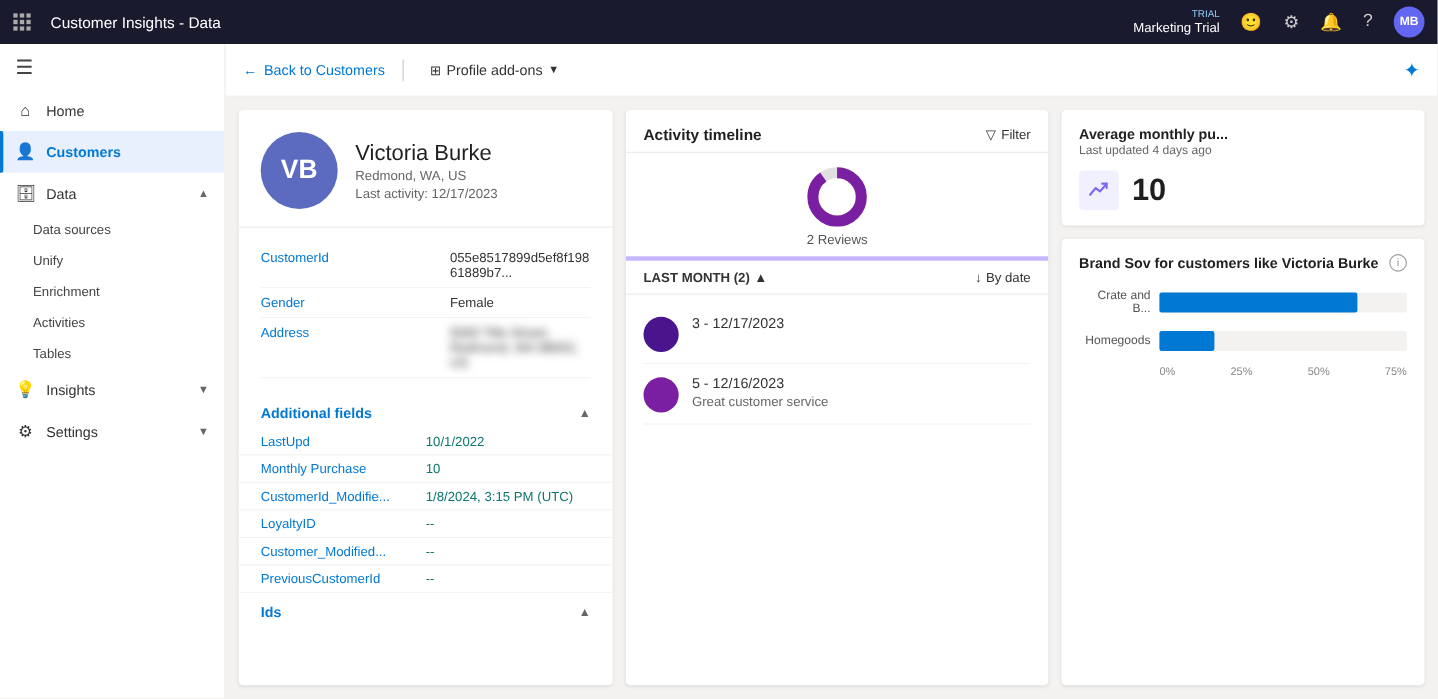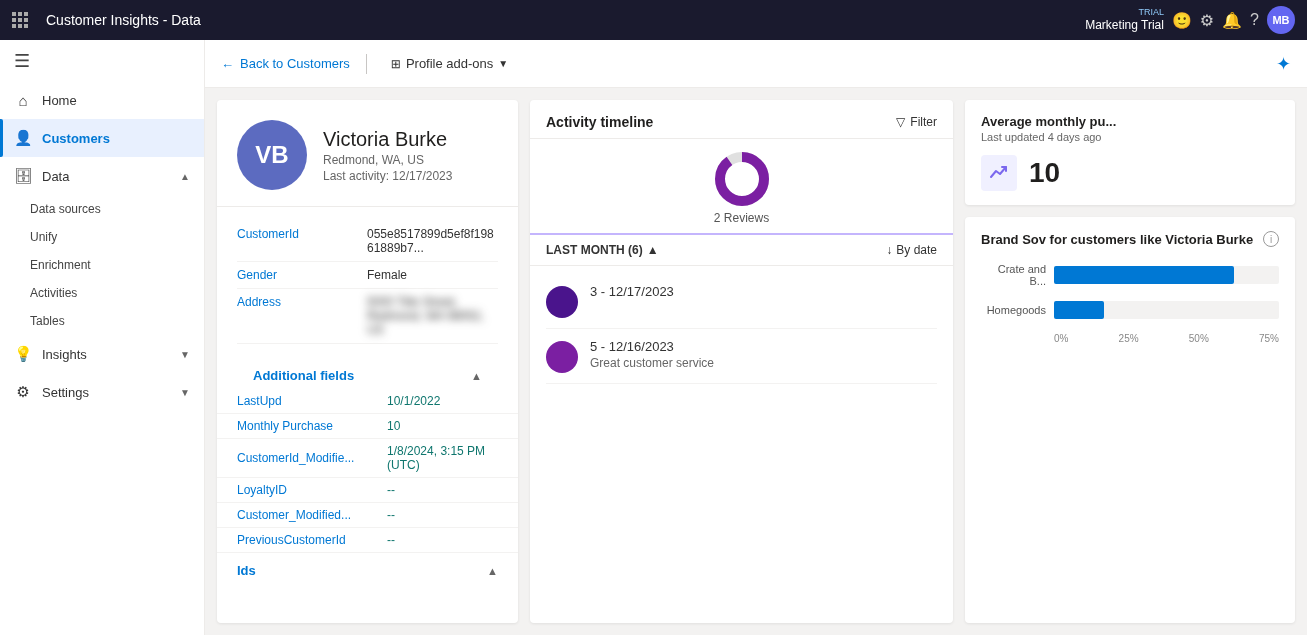--- a/index.html
+++ b/index.html
@@ -3,21 +3,21 @@
   <meta charset="utf-8">
   <style>
     * { box-sizing: border-box; margin: 0; padding: 0; }
     body { font-family: 'Segoe UI', Arial, sans-serif; font-size: 13px; background: #f3f2f1; display: flex; flex-direction: column; height: 635px; overflow: hidden; }
 
     
     .topbar { background: #1a1a2e; color: #fff; height: 40px; display: flex; align-items: center; padding: 0 12px; gap: 10px; flex-shrink: 0; }
     .topbar-grid { display: inline-flex; align-items: center; cursor: pointer; margin-right: 8px; }
     .topbar-grid svg { width: 16px; height: 16px; fill: #aaa; }
     .topbar-title { font-size: 14px; font-weight: 500; color: #fff; flex: 1; }
-    .topbar-right { display: flex; align-items: center; gap: 8px; }
+    .topbar-right { display: flex; align-items: center; gap: 19px; }
     .topbar-trial { display: flex; flex-direction: column; align-items: flex-end; line-height: 1.2; }
     .topbar-trial .trial-label { font-size: 9px; color: #90caf9; text-transform: uppercase; }
     .topbar-trial .trial-name { font-size: 12px; color: #fff; }
     .topbar-icon { color: #ccc; font-size: 16px; cursor: pointer; }
     .topbar-avatar { width: 28px; height: 28px; border-radius: 50%; background: #6366f1; display: flex; align-items: center; justify-content: center; color: #fff; font-size: 11px; font-weight: bold; cursor: pointer; }
 
     
     .layout { display: flex; flex: 1; overflow: hidden; }
 
     
@@ -37,45 +37,45 @@
     .secondary-header { background: #fff; border-bottom: 1px solid #edebe9; padding: 0 16px; height: 48px; display: flex; align-items: center; gap: 12px; flex-shrink: 0; }
     .back-btn { display: flex; align-items: center; gap: 6px; color: #0078d4; font-size: 13px; cursor: pointer; text-decoration: none; }
     .divider-v { width: 1px; height: 20px; background: #c8c6c4; margin: 0 4px; }
     .profile-addons-btn { display: flex; align-items: center; gap: 5px; color: #333; font-size: 13px; cursor: pointer; padding: 4px 8px; border-radius: 2px; }
     .spark-icon { margin-left: auto; color: #0078d4; font-size: 18px; }
 
     
     .content-area { flex: 1; display: flex; gap: 12px; padding: 12px; overflow: hidden; }
 
     
-    .left-panel { width: 301px; background: #fff; border-radius: 4px; box-shadow: 0 1px 3px rgba(0,0,0,0.08); display: flex; flex-direction: column; overflow-y: auto; flex-shrink: 0; }
+    .left-panel { width: 340px; background: #fff; border-radius: 4px; box-shadow: 0 1px 3px rgba(0,0,0,0.08); display: flex; flex-direction: column; overflow-y: auto; flex-shrink: 0; }
     .profile-header { display: flex; align-items: center; gap: 16px; padding: 20px 20px 16px; border-bottom: 1px solid #edebe9; }
     .avatar-circle { width: 70px; height: 70px; border-radius: 50%; background: #5c6bc0; display: flex; align-items: center; justify-content: center; color: #fff; font-size: 24px; font-weight: 700; flex-shrink: 0; }
     .profile-info .customer-name { font-size: 20px; font-weight: 400; color: #201f1e; }
     .profile-info .customer-location { font-size: 12px; color: #666; margin-top: 2px; }
     .profile-info .last-activity { font-size: 12px; color: #666; margin-top: 2px; }
     .profile-fields { padding: 14px 20px; }
-    .field-row { display: flex; align-items: flex-start; padding: 6px 0; border-bottom: 1px solid #f3f2f1; }
+    .field-row { display: flex; align-items: flex-start; padding: 6px 0; border-bottom: 1px solid #f3f2f1; gap: 42px; }
     .field-label { width: 130px; color: #0078d4; font-size: 12px; flex-shrink: 0; }
     .field-value { flex: 1; font-size: 12px; color: #333; word-break: break-all; }
-    .additional-fields-header { display: flex; align-items: center; justify-content: space-between; padding: 10px 36px 6px; cursor: pointer; }
+    .additional-fields-header { display: flex; align-items: center; justify-content: space-between; padding: 10px 20px 6px; cursor: pointer; }
     .additional-fields-title { color: #0078d4; font-size: 13px; font-weight: 600; }
     .chevron-icon { color: #666; font-size: 11px; }
     .additional-field-row { display: flex; align-items: center; padding: 5px 20px; border-bottom: 1px solid #f3f2f1; }
     .add-field-label { width: 150px; color: #0078d4; font-size: 12px; flex-shrink: 0; }
     .add-field-value { flex: 1; font-size: 12px; color: #0f766e; }
     .ids-header { display: flex; align-items: center; justify-content: space-between; padding: 10px 20px 6px; cursor: pointer; }
     .ids-title { color: #0078d4; font-size: 13px; font-weight: 600; }
 
     
     .middle-panel { flex: 1; background: #fff; border-radius: 4px; box-shadow: 0 1px 3px rgba(0,0,0,0.08); display: flex; flex-direction: column; overflow: hidden; }
     .activity-header { display: flex; align-items: center; justify-content: space-between; padding: 14px 16px 8px; border-bottom: 1px solid #edebe9; }
     .activity-title { font-size: 14px; font-weight: 600; color: #201f1e; }
     .filter-btn { display: flex; align-items: center; gap: 5px; color: #333; font-size: 12px; cursor: pointer; }
-    .activity-reviews { display: flex; flex-direction: column; align-items: center; padding: 12px 0 8px; border-bottom: 2px solid #c4b5fd; }
+    .activity-reviews { display: flex; flex-direction: column; align-items: center; padding: 12px 0 8px; border-bottom: 4px solid #c4b5fd; }
     .review-label { font-size: 12px; color: #555; margin-top: 4px; }
     .month-filter { display: flex; align-items: center; justify-content: space-between; padding: 8px 16px; border-bottom: 1px solid #edebe9; }
     .month-label { font-size: 12px; font-weight: 600; color: #333; display: flex; align-items: center; gap: 4px; }
     .sort-btn { font-size: 12px; color: #333; display: flex; align-items: center; gap: 4px; cursor: pointer; }
     .activity-list { flex: 1; overflow-y: auto; padding: 8px 16px; }
     .activity-item { display: flex; align-items: flex-start; gap: 12px; padding: 10px 0; border-bottom: 1px solid #f3f2f1; }
     .activity-dot { width: 32px; height: 32px; border-radius: 50%; flex-shrink: 0; margin-top: 2px; }
     .activity-dot.purple-dark { background: #4a148c; }
     .activity-dot.purple { background: #7b1fa2; }
     .activity-content .activity-title-text { font-size: 13px; font-weight: 500; color: #333; }
@@ -267,21 +267,21 @@
           <div style="position:relative; width:56px; height:56px;">
             <svg viewBox="0 0 56 56" width="56" height="56">
               <circle cx="28" cy="28" r="22" fill="none" stroke="#e0e0e0" stroke-width="10"></circle>
               <circle cx="28" cy="28" r="22" fill="none" stroke="#7b1fa2" stroke-width="10" stroke-dasharray="124 16" stroke-dashoffset="0" transform="rotate(-90 28 28)"></circle>
             </svg>
           </div>
           <span class="review-label">2 Reviews</span>
         </div>
         <div class="month-filter">
           <div class="month-label">
-            <span>LAST MONTH (6)</span>
+            <span>LAST MONTH (2)</span>
             <span>▲</span>
           </div>
           <div class="sort-btn">
             <span>↓</span>
             <span>By date</span>
           </div>
         </div>
         <div class="activity-list">
           <div class="activity-item">
             <div class="activity-dot purple-dark"></div>

